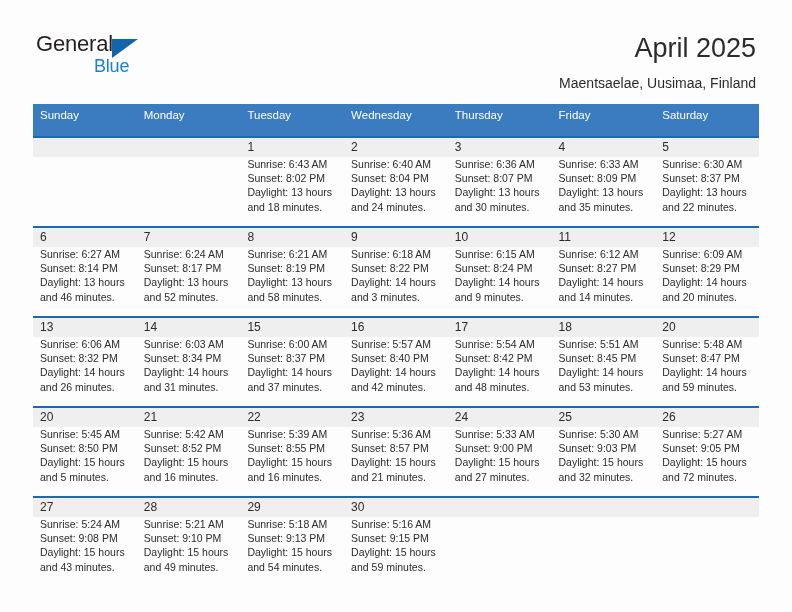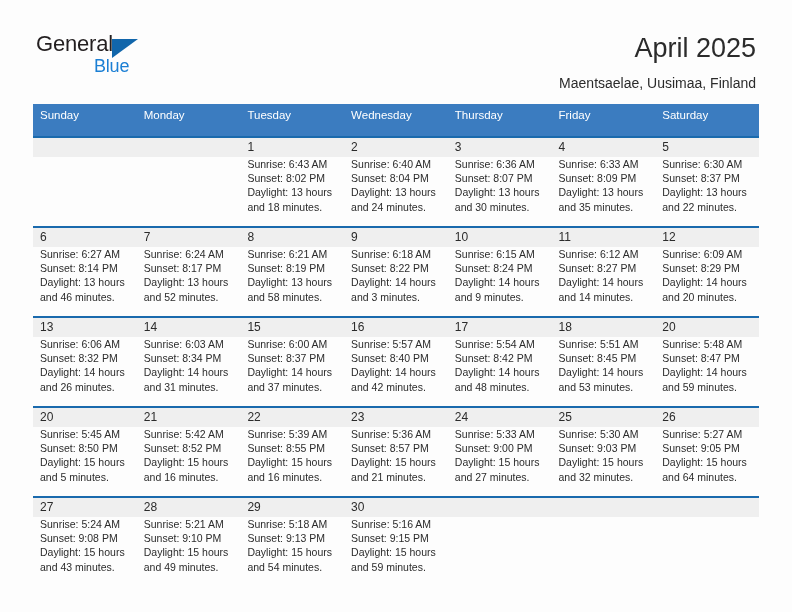--- a/index.html
+++ b/index.html
@@ -419,21 +419,21 @@
                 <div>Daylight: 15 hours</div>
                 <div>and 32 minutes.</div>
               </div>
             </td>
             <td>
               <div class="daynum-band">26</div>
               <div class="cell-body">
                 <div>Sunrise: 5:27 AM</div>
                 <div>Sunset: 9:05 PM</div>
                 <div>Daylight: 15 hours</div>
-                <div>and 64 minutes.</div>
+                <div>and 72 minutes.</div>
               </div>
             </td>
           </tr>
           <tr class="week-row">
             <td>
               <div class="daynum-band">27</div>
               <div class="cell-body">
                 <div>Sunrise: 5:24 AM</div>
                 <div>Sunset: 9:08 PM</div>
                 <div>Daylight: 15 hours</div>

